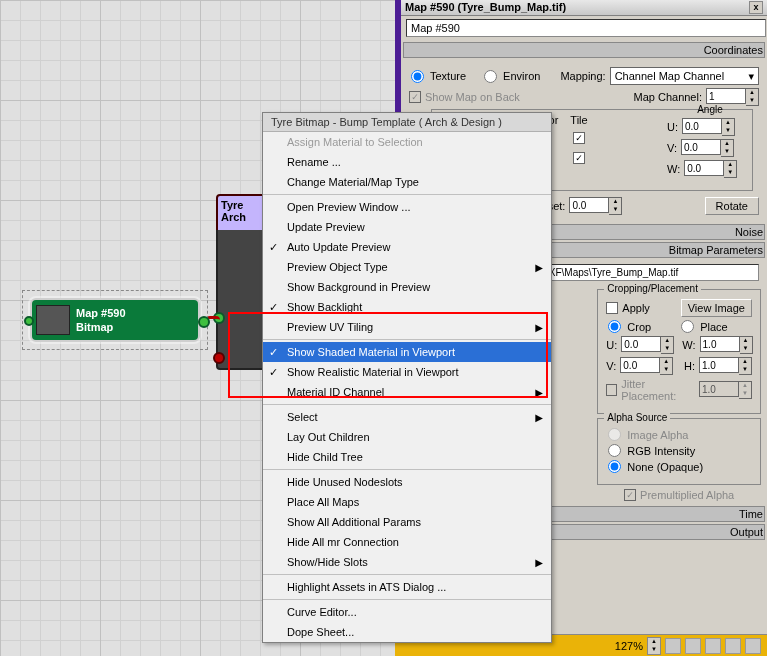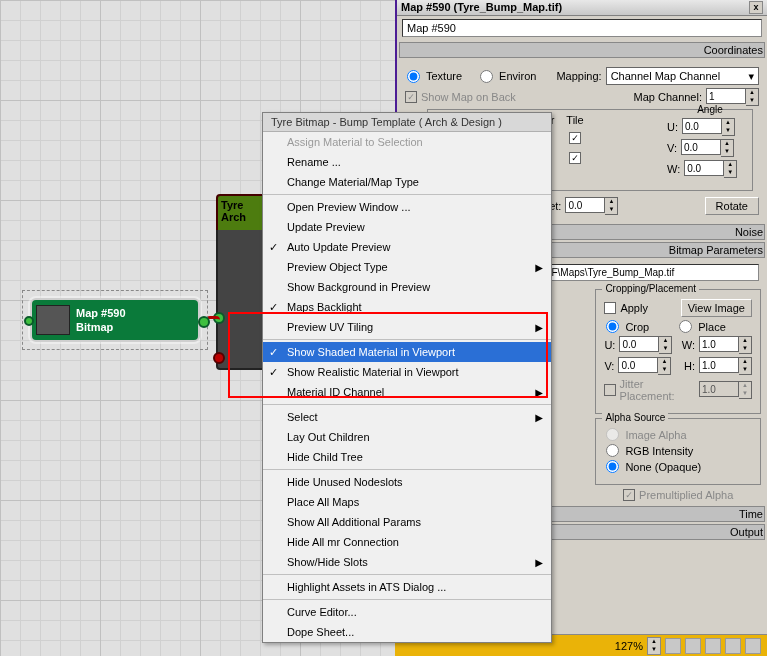--- a/index.html
+++ b/index.html
@@ -10,21 +10,21 @@
   background-color: #e0e0e0;
   background-image: linear-gradient(#c0c0c0 1px, transparent 1px),
                     linear-gradient(90deg, #c0c0c0 1px, transparent 1px),
                     linear-gradient(#d0d0d0 1px, transparent 1px),
                     linear-gradient(90deg, #d0d0d0 1px, transparent 1px);
   background-size: 100px 100px, 100px 100px, 20px 20px, 20px 20px;
 }
 
 
 .rpanel { position: absolute; right: 0; top: 0; width: 372px; height: 656px;
-  background: #d4d0c8; border-left: 2px solid #4c1d95; }
+  background: #d4d0c8; border-left: 6px solid #4c1d95; }
 .titlebar { height: 16px; background: linear-gradient(#e8e8e8,#c8c8c8); border-bottom: 1px solid #808080;
   font-size: 10px; padding: 1px 4px; font-weight: bold; display:flex; justify-content:space-between; }
 .closebtn { width:14px; text-align:center; background:#d4d0c8; border:1px solid #888; font-size:9px; line-height:10px;}
 .namebox { width: 360px; margin: 3px 5px; height: 18px; border: 1px inset #888; background:#fff; padding:2px 4px; font-size:11px;}
 .rolluphdr { height:16px; background:#c0c0c0; border:1px solid #888; text-align:right; font-size:11px; margin:2px 2px; padding:1px;}
 .panelbody { padding:4px 8px; font-size:11px; color:#000; }
 .row { display:flex; align-items:center; gap:4px; margin:3px 0;}
 .lbl { font-size:11px; }
 input[type=radio]{ margin:0 2px;}
 .dropdown { height:18px; background:#fff; border:1px solid #666; font-size:11px; padding:1px 4px; display:flex; align-items:center; justify-content:space-between;}
@@ -48,21 +48,21 @@
 .mapnode { position:absolute; left:30px; top:298px; width:170px; height:44px; background:#0a7a3a;
   border:2px solid #cfcfcf; border-radius:6px; display:flex; align-items:center; padding:4px;
   box-shadow:0 0 0 2px rgba(255,255,255,.4);}
 .mapnode .thumb{ width:34px;height:30px;background:#555;border:1px solid #222;margin-right:6px;}
 .mapnode .txt{ color:#fff; font-weight:bold; font-size:12px; line-height:14px;}
 .mapsel{ position:absolute; left:22px; top:290px; width:186px; height:60px; border:1px dashed #888;}
 .mapport{ position:absolute; left:198px; top:316px; width:12px;height:12px; background:#3fbf3f; border:2px solid #0a5a2a; border-radius:50%;}
 .mapport2{ position:absolute; left:24px; top:316px; width:10px;height:10px; background:#3fbf3f; border:2px solid #0a5a2a; border-radius:50%;}
 
 
-.node2 { position:absolute; left:216px; top:194px; width:70px; height:38px; background:#4d7c0f; border:2px solid #400; border-radius:4px 4px 0 0;
+.node2 { position:absolute; left:216px; top:194px; width:70px; height:38px; background:#c4b5fd; border:2px solid #400; border-radius:4px 4px 0 0;
   color:#000; font-weight:bold; font-size:11px; padding:3px; overflow:hidden;}
 .node2b{ position:absolute; left:216px; top:230px; width:70px; height:140px; background:#444; border:2px solid #222; border-top:none; border-radius:0 0 4px 4px;}
 .node2port1{position:absolute; left:213px; top:312px; width:12px;height:12px; background:#3fbf3f; border:2px solid #0a5a2a; border-radius:50%;}
 .node2port2{position:absolute; left:213px; top:352px; width:12px;height:12px; background:#b00; border:2px solid #500; border-radius:50%;}
 .wire{ position:absolute; left:206px; top:316px; width:14px; height:8px; border-top:3px solid #b00000; border-radius:10px;}
 
 
 .menu{ position:absolute; left:262px; top:112px; width:290px; background:#f0f0f0; border:1px solid #808080;
   box-shadow:2px 2px 4px rgba(0,0,0,.3);}
 .menuhdr{ background:#d8d8d8; border-bottom:1px solid #b0b0b0; padding:3px 8px; font-size:11px; color:#333;}
@@ -368,21 +368,21 @@
     </div>
     <div class="mitem">
       <span>Preview Object Type</span>
       <span class="marrow">▶</span>
     </div>
     <div class="mitem">
       <span>Show Background in Preview</span>
     </div>
     <div class="mitem">
       <span class="mcheck">✓</span>
-      <span>Maps Backlight</span>
+      <span>Show Backlight</span>
     </div>
     <div class="mitem">
       <span>Preview UV Tiling</span>
       <span class="marrow">▶</span>
     </div>
     <div class="msep"></div>
     <div class="mitem selected">
       <span class="mcheck">✓</span>
       <span>Show Shaded Material in Viewport</span>
     </div>

